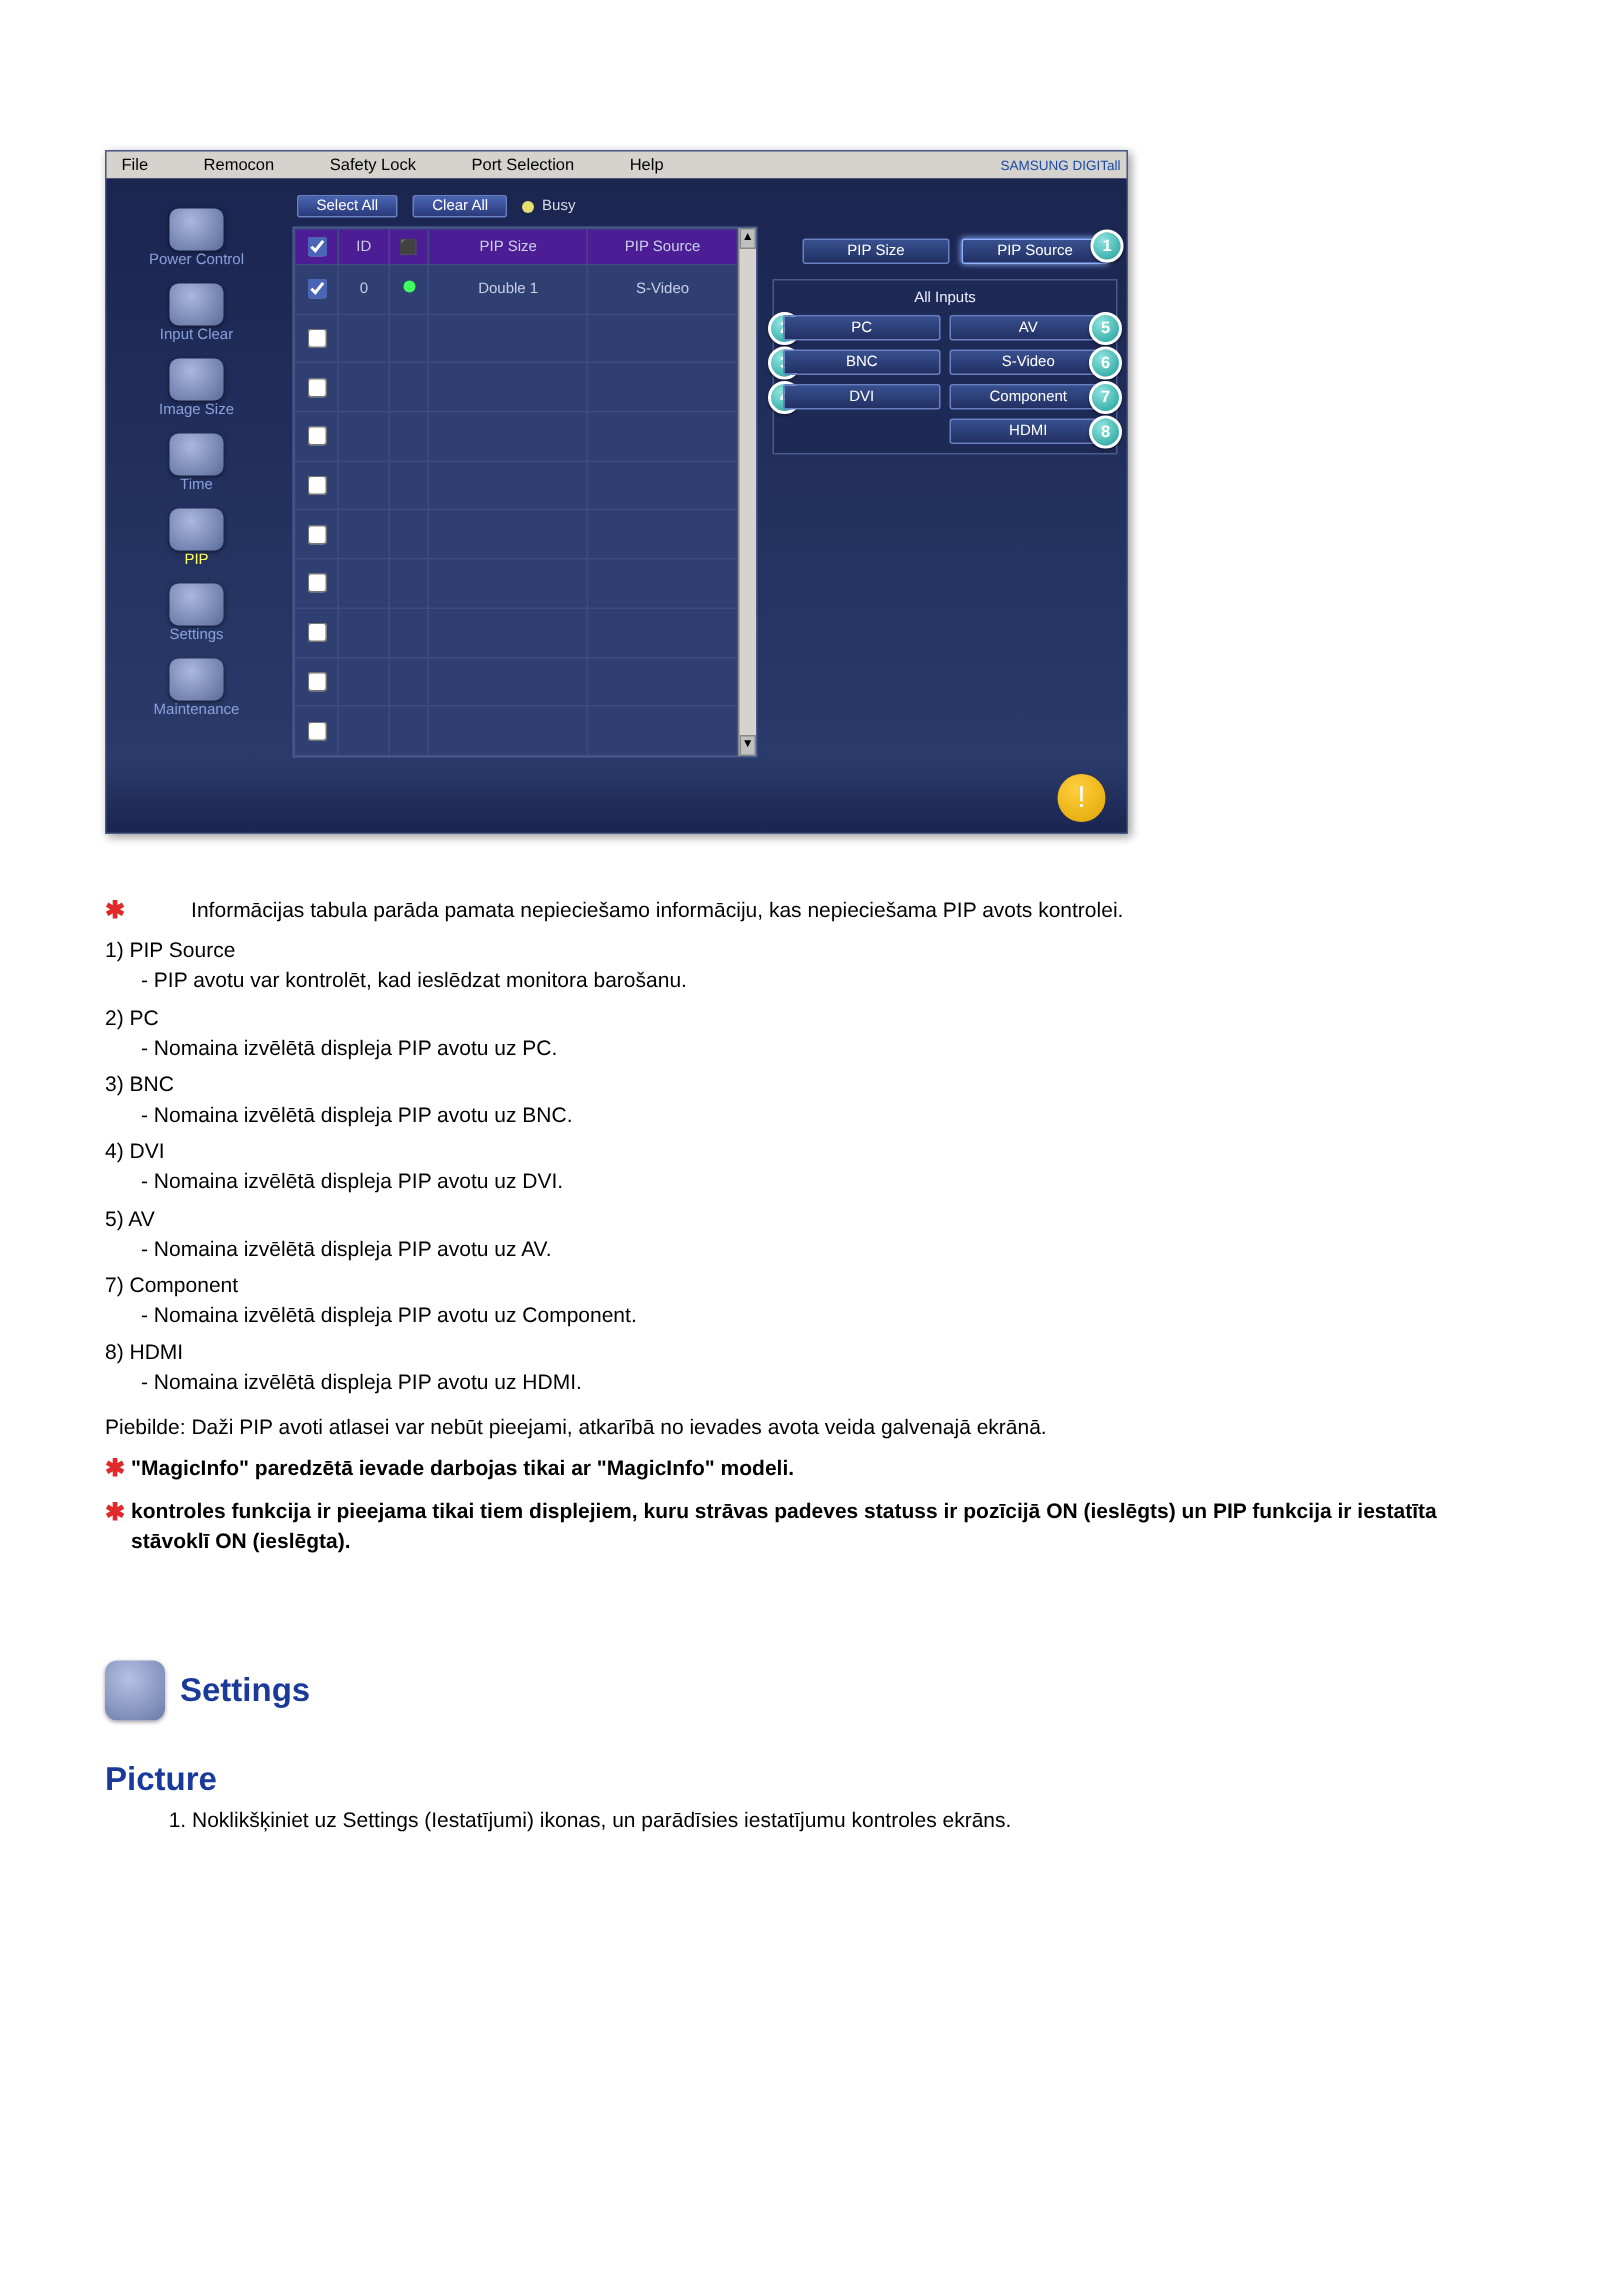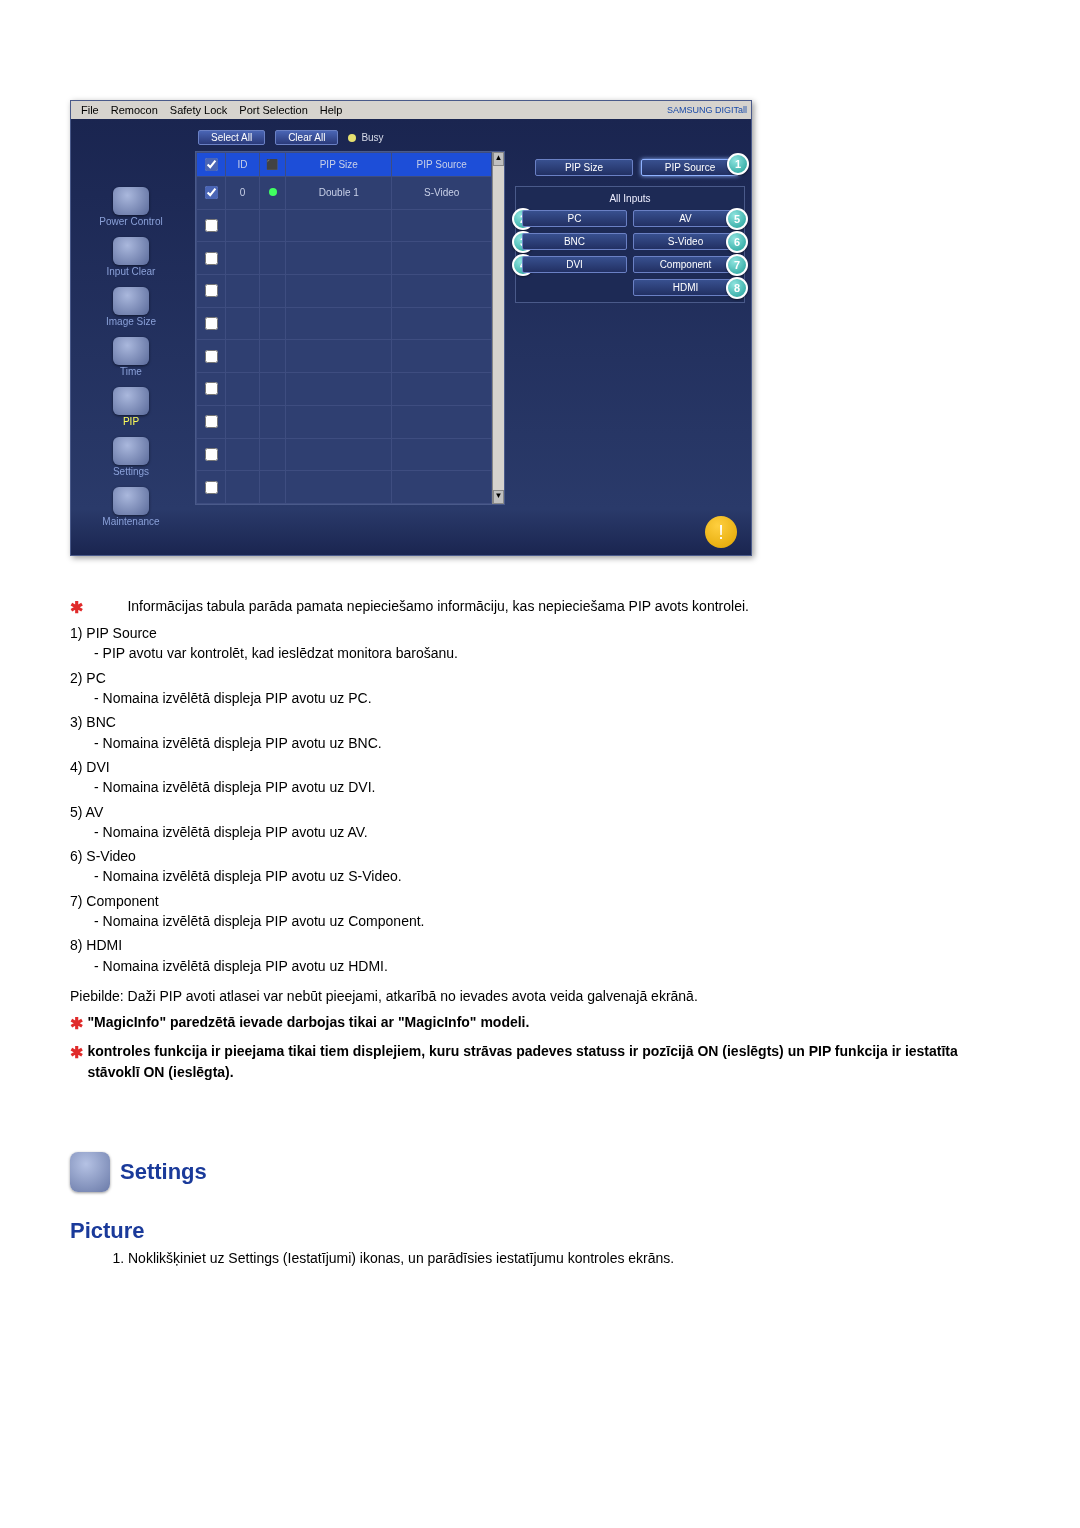--- a/index.html
+++ b/index.html
@@ -50,36 +50,35 @@
     }
     .menubar {
       background: #d6d3ce;
       display: flex;
       align-items: center;
       font-size: 11px;
       color: #000;
       padding: 2px 4px;
       justify-content: space-between;
     }
-    .menubar-items { display: flex; gap: 0; }
+    .menubar-items { display: flex; gap: 25px; }
     .menubar-items span { padding: 1px 6px; }
     .brand { font-size: 9px; color: #1a4aa8; }
     .main-area {
       display: flex;
       background: linear-gradient(#1a2550, #2a3a6a);
       height: 390px;
     }
     .sidebar {
       width: 112px;
       padding: 18px 4px 4px 4px;
       display: flex;
       flex-direction: column;
       align-items: center;
       gap: 2px;
-      margin-top: 48px;
     }
     .sidebar-item {
       width: 100%;
       text-align: center;
       padding: 2px 0 6px 0;
     }
     .sidebar-icon {
       width: 36px; height: 28px; margin: 0 auto 1px;
       background: radial-gradient(circle at 40% 30%, #aab8dd, #5a6a9a);
       border-radius: 6px;
@@ -112,21 +111,21 @@
       border-collapse: collapse; font-size: 10px; color: #c8d0e8;
       table-layout: fixed;
     }
     .grid th, .grid td {
       border: 1px solid #3e4d80;
       padding: 2px 4px;
       text-align: center;
       background: #2f3f71;
       height: 14px;
     }
-    .grid th { background: #1d4ed8; color: #c8d0e8; font-weight: normal; }
+    .grid th { background: #4c1d95; color: #c8d0e8; font-weight: normal; }
     .grid .chk { accent-color: #4a65b5; }
     .col-chk { width: 16px; }
     .col-id { width: 28px; }
     .col-status { width: 18px; }
     .col-pipsize { width: 110px; }
     .col-pipsrc { width: 102px; }
     .status-dot { width: 8px; height: 8px; border-radius: 50%; background: #40ff60; display: inline-block; }
     .scroll-strip {
       width: 12px; background: #d6d3ce;
       border-left: 1px solid #888;
@@ -411,21 +410,20 @@
       <span class="star">✱</span>
       <span class="txt" style="font-weight:normal;margin-left:40px;">Informācijas tabula parāda pamata nepieciešamo informāciju, kas nepieciešama PIP avots kontrolei.</span>
     </div>
 
     <div id="num-list">
         <div class="num-item"><span>1)</span> <span>PIP Source</span><span class="desc">- PIP avotu var kontrolēt, kad ieslēdzat monitora barošanu.</span></div>
         <div class="num-item"><span>2)</span> <span>PC</span><span class="desc">- Nomaina izvēlētā displeja PIP avotu uz PC.</span></div>
         <div class="num-item"><span>3)</span> <span>BNC</span><span class="desc">- Nomaina izvēlētā displeja PIP avotu uz BNC.</span></div>
         <div class="num-item"><span>4)</span> <span>DVI</span><span class="desc">- Nomaina izvēlētā displeja PIP avotu uz DVI.</span></div>
         <div class="num-item"><span>5)</span> <span>AV</span><span class="desc">- Nomaina izvēlētā displeja PIP avotu uz AV.</span></div>
-        <div class="num-item"><span>6)</span> <span>S-Video</span><span class="desc">- Nomaina izvēlētā displeja PIP avotu uz S-Video.</span></div>
         <div class="num-item"><span>7)</span> <span>Component</span><span class="desc">- Nomaina izvēlētā displeja PIP avotu uz Component.</span></div>
         <div class="num-item"><span>8)</span> <span>HDMI</span><span class="desc">- Nomaina izvēlētā displeja PIP avotu uz HDMI.</span></div>
       </div>
 
     <div class="piebilde">Piebilde: Daži PIP avoti atlasei var nebūt pieejami, atkarībā no ievades avota veida galvenajā ekrānā.</div>
 
     <div class="star-line">
       <span class="star">✱</span>
       <span class="txt">"MagicInfo" paredzētā ievade darbojas tikai ar "MagicInfo" modeli.</span>
     </div>

